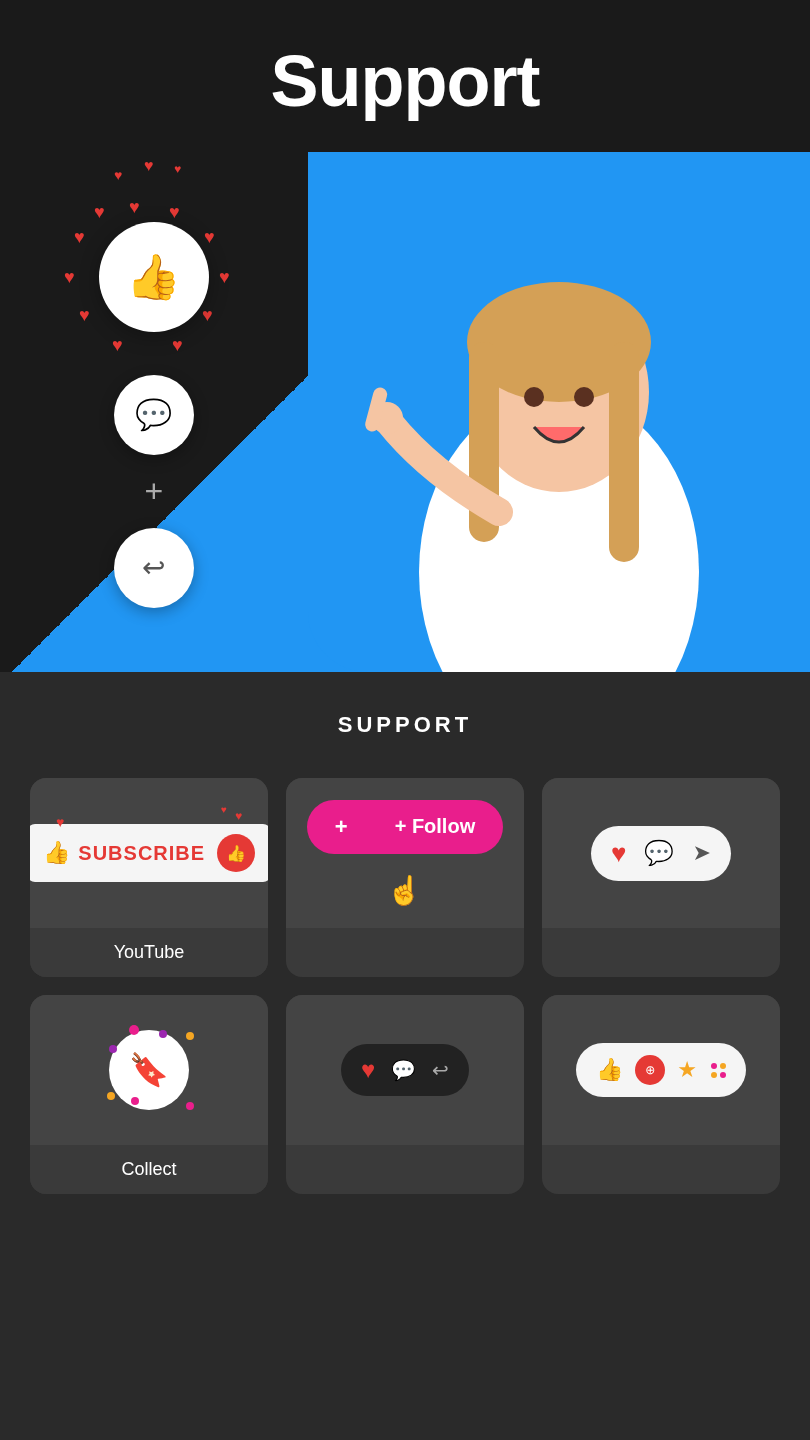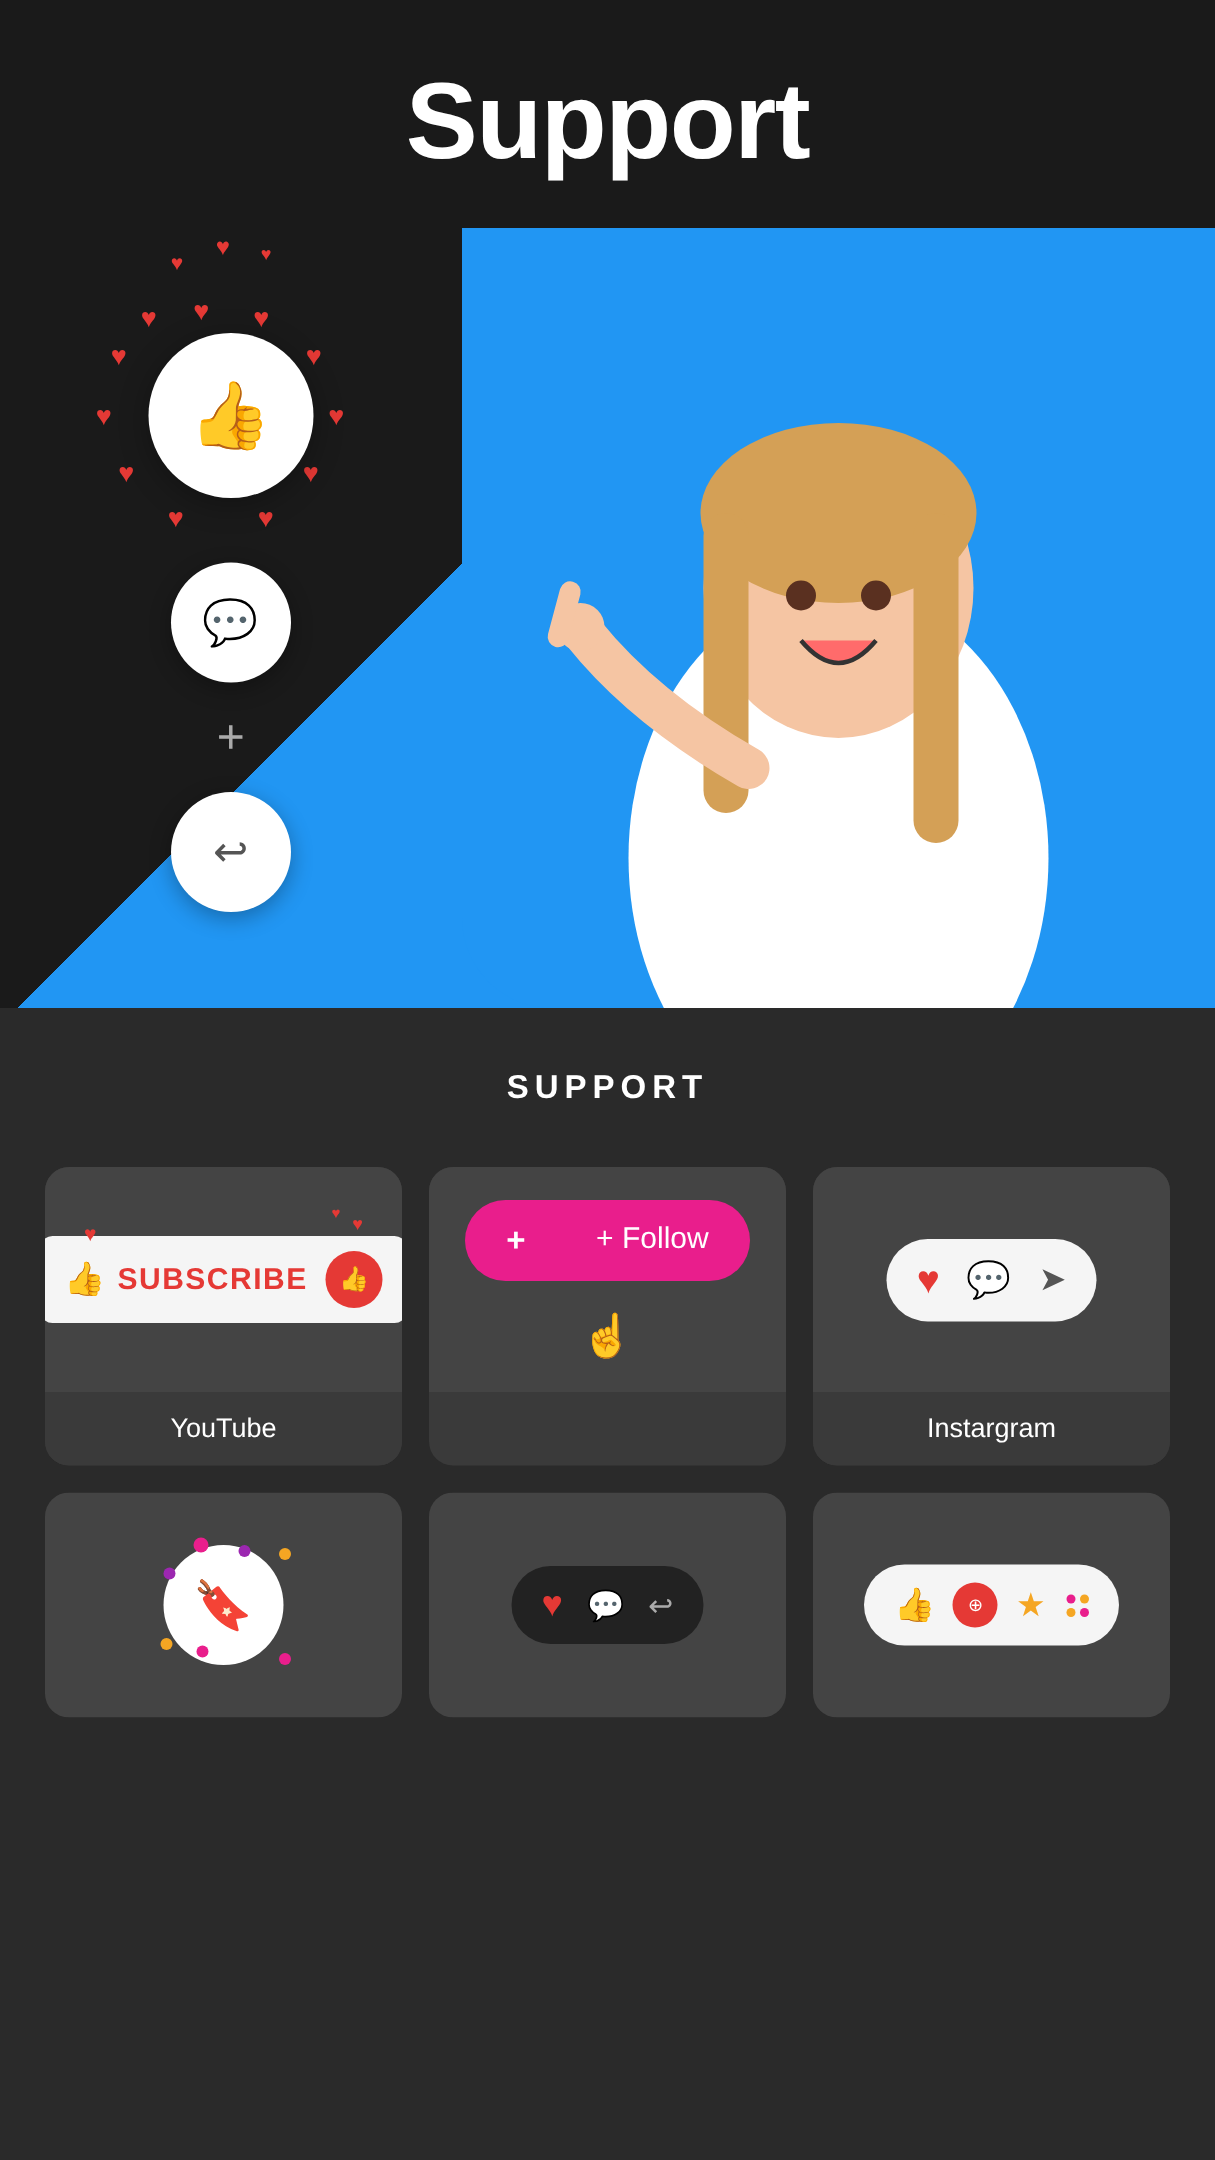--- a/index.html
+++ b/index.html
@@ -394,55 +394,55 @@
         </div>
       </div>
       <div class="card-label">YouTube</div>
     </div>
 
     <div class="card">
       <div class="card-visual">
         <div style="display:flex; flex-direction:column; align-items:center; gap:10px;">
           <div class="follow-btn">
             <span style="font-size:22px;">+</span>
-            <span style="font-size:20px; font-weight:400;margin-left:39px;">+ Follow</span>
+            <span style="font-size:20px; font-weight:700;margin-left:39px;">+ Follow</span>
           </div>
           <span class="follow-hand">☝</span>
         </div>
       </div>
     </div>
 
     <div class="card">
       <div class="card-visual">
         <div class="insta-bar">
           <span class="insta-heart">♥</span>
           <span class="insta-comment">💬</span>
           <span class="insta-send">➤</span>
         </div>
       </div>
-      <div class="card-label">Instargram</div>
     </div>
 
     <div class="card">
       <div class="card-visual">
         <div class="collect-visual">
 
           <span style="position:absolute; top:5px; left:30px; width:10px; height:10px; border-radius:50%; background:#e91e8c; display:block;"></span>
           <span style="position:absolute; top:10px; left:60px; width:8px; height:8px; border-radius:50%; background:#9c27b0; display:block;"></span>
           <span style="position:absolute; top:25px; left:10px; width:8px; height:8px; border-radius:50%; background:#9c27b0; display:block;"></span>
           <span style="position:absolute; bottom:20px; left:8px; width:8px; height:8px; border-radius:50%; background:#f5a623; display:block;"></span>
           <span style="position:absolute; bottom:15px; left:32px; width:8px; height:8px; border-radius:50%; background:#e91e8c; display:block;"></span>
           <span style="position:absolute; top:12px; right:5px; width:8px; height:8px; border-radius:50%; background:#f5a623; display:block;"></span>
           <span style="position:absolute; bottom:10px; right:5px; width:8px; height:8px; border-radius:50%; background:#e91e8c; display:block;"></span>
 
           <div class="collect-circle">
             <span>🔖</span>
           </div>
         </div>
       </div>
+      <div class="card-label">Collect</div>
     </div>
 
     <div class="card">
       <div class="card-visual">
         <div class="tiktok-bar">
           <span class="tt-heart">♥</span>
           <span class="tt-comment" style="color:#aaa; font-size:20px;">💬</span>
           <span class="tt-share" style="color:#aaa; font-size:20px; transform:scaleX(-1); display:inline-block;">↪</span>
         </div>
       </div>

